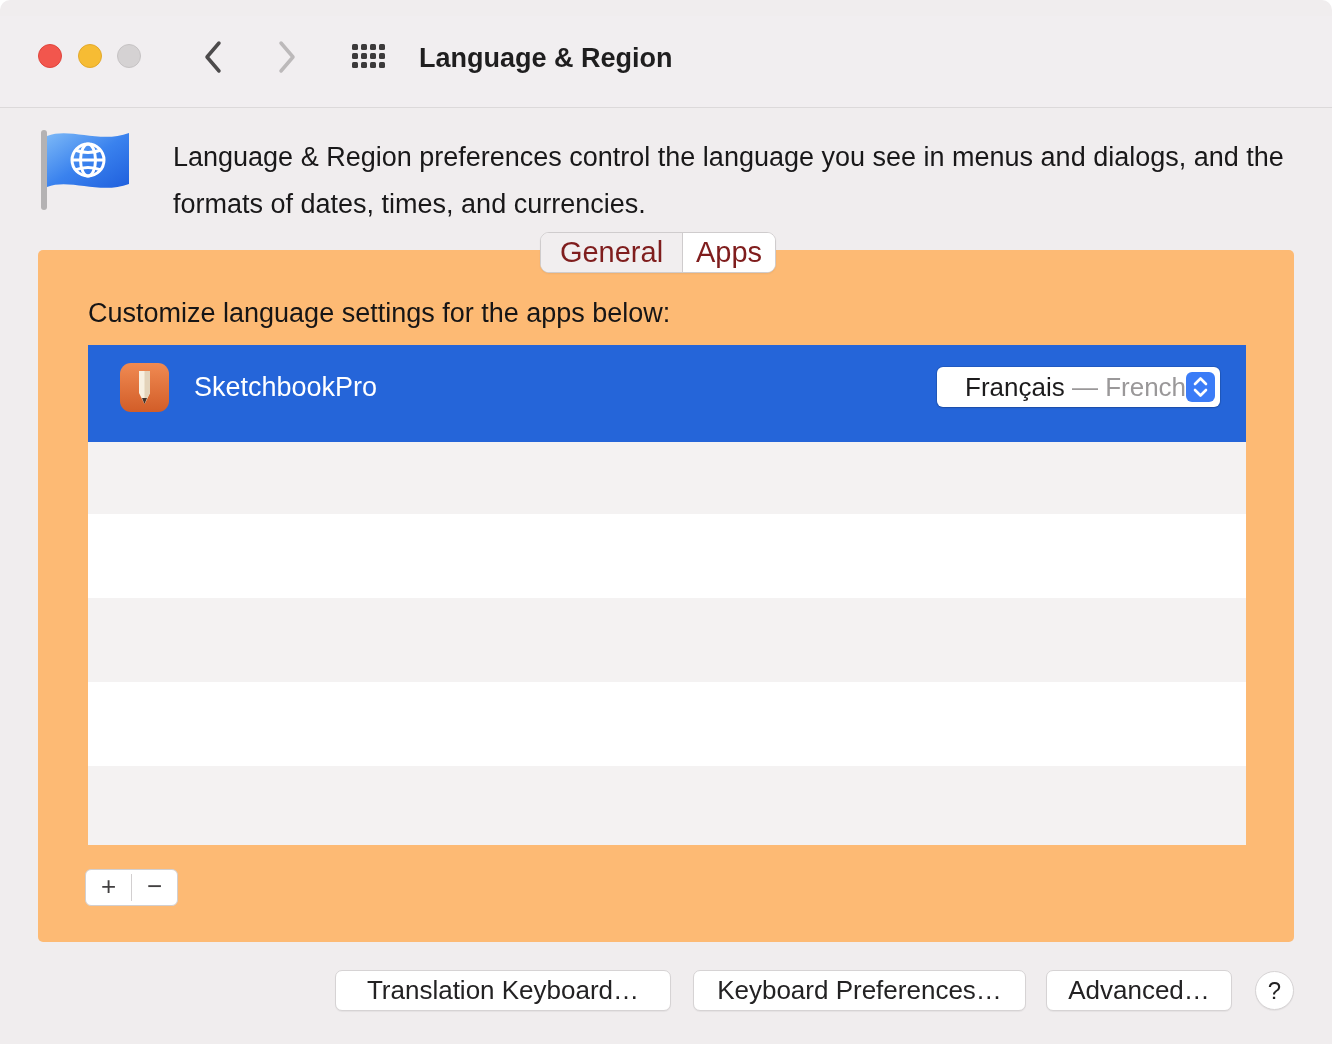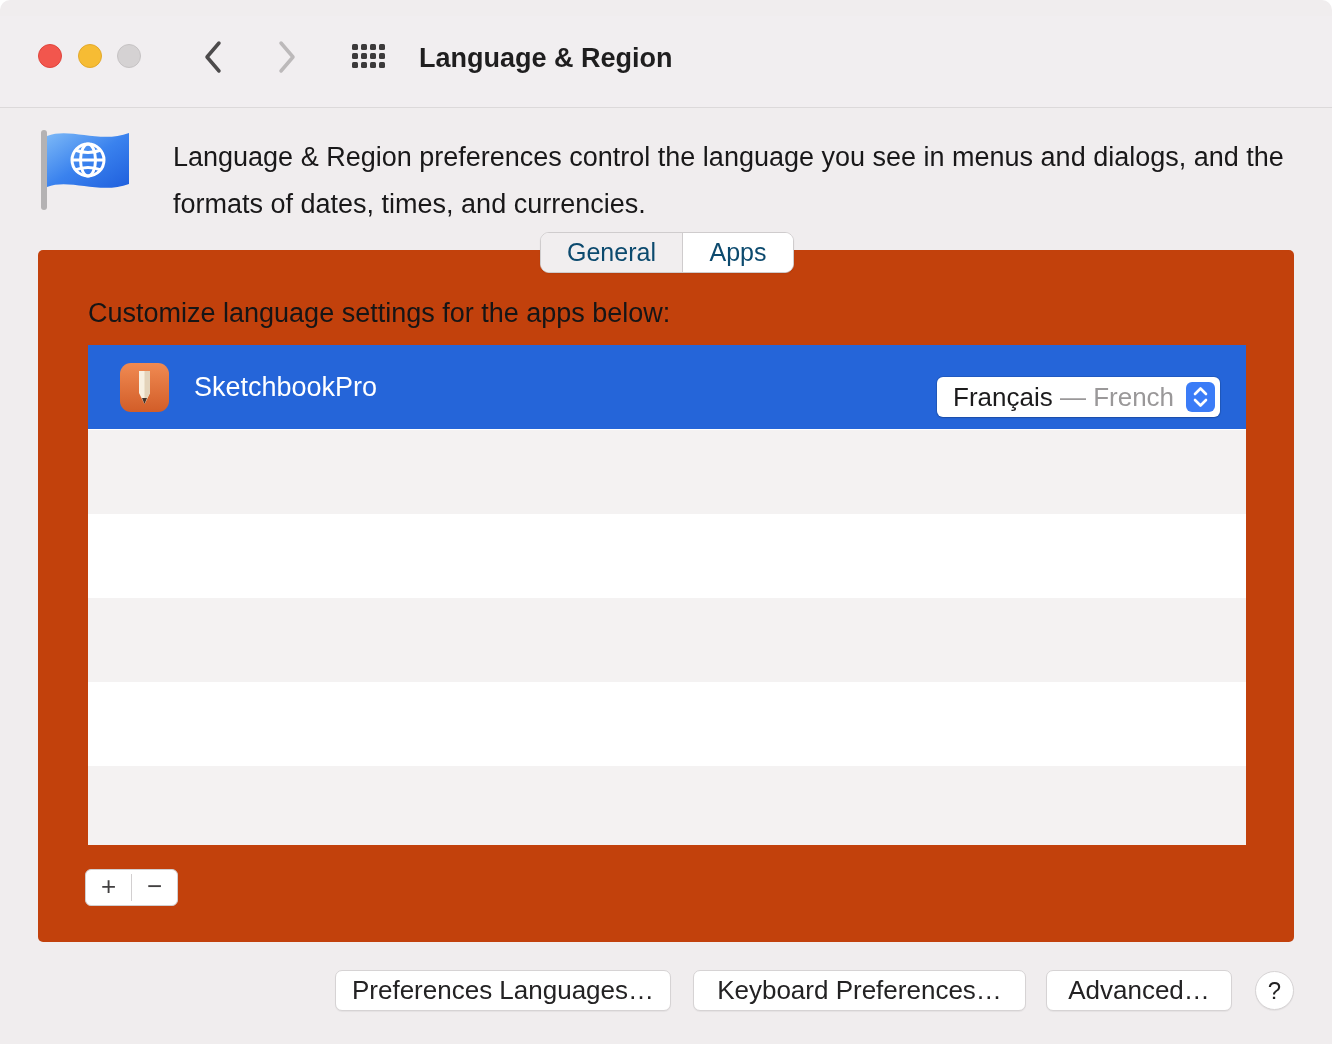--- a/index.html
+++ b/index.html
@@ -21,36 +21,36 @@
   .search-field{position:absolute;left:988px;top:14px;width:320px;height:50px;background:#edeaeb;border:1px solid #e0ddde;border-radius:10px;box-sizing:border-box;display:flex;align-items:center;}
   .search-field svg{margin-left:16px;flex:0 0 auto;}
   .search-field input{flex:1;border:none;background:transparent;outline:none;font-family:inherit;font-size:25px;color:#3a393a;margin-left:10px;margin-right:12px;}
   .search-field input::placeholder{color:#a8a5a6;}
 
   
   .flag-icon{position:absolute;left:38px;top:124px;}
   .header-desc{position:absolute;left:173px;top:134px;width:1125px;font-size:27px;line-height:47px;color:#191819;}
 
   
-  .panel{position:absolute;left:38px;top:250px;width:1256px;height:692px;background:#c2410c;border-radius:5px;}
+  .panel{position:absolute;left:38px;top:250px;width:1256px;height:692px;background:#fdba74;border-radius:5px;}
   .instruction{position:absolute;left:50px;top:48px;font-size:27px;color:#161516;}
 
   
   .segmented{position:absolute;left:540px;top:232px;height:39px;display:flex;border:1px solid #cfcccd;border-radius:9px;overflow:hidden;background:#ffffff;z-index:5;box-shadow:0 1px 2px rgba(0,0,0,0.06);}
-  .segment{display:flex;align-items:center;justify-content:center;font-size:25px;color:#0c4a6e;border:none;font-family:inherit;padding:0;cursor:default;}
+  .segment{display:flex;align-items:center;justify-content:center;font-size:29px;color:#7f1d1d;border:none;font-family:inherit;padding:0;cursor:default;}
   .segment.general{width:142px;background:#f1eeef;border-right:1px solid #cfcccd;}
-  .segment.apps{width:110px;background:#ffffff;}
+  .segment.apps{width:92px;background:#ffffff;}
 
   
   .app-table{position:absolute;left:50px;top:95px;width:1158px;height:500px;background:#ffffff;overflow:hidden;}
   .stripes{position:absolute;left:0;top:85px;width:100%;height:415px;background:repeating-linear-gradient(180deg,#f4f2f2 0px,#f4f2f2 84px,#ffffff 84px,#ffffff 168px);}
-  .app-row{position:absolute;left:0;top:0;width:100%;height:84px;background:#2565d9;}
+  .app-row{position:absolute;left:0;top:0;width:100%;height:97px;background:#2565d9;}
   .app-icon{position:absolute;left:32px;top:18px;width:49px;height:49px;}
   .app-name{position:absolute;left:106px;top:0;height:85px;display:flex;align-items:center;font-size:27px;font-weight:500;color:#ffffff;}
-  .popup{position:absolute;right:26px;top:22px;width:283px;height:40px;background:#ffffff;border-radius:6px;box-shadow:0 0 0 1px rgba(0,0,0,0.10),0 1px 2px rgba(0,0,0,0.15);display:flex;align-items:center;cursor:default;border:none;padding:0;font-family:inherit;margin-top:10px;}
+  .popup{position:absolute;right:26px;top:22px;width:283px;height:40px;background:#ffffff;border-radius:6px;box-shadow:0 0 0 1px rgba(0,0,0,0.10),0 1px 2px rgba(0,0,0,0.15);display:flex;align-items:center;cursor:default;border:none;padding:12px;font-family:inherit;}
   .popup .val{margin-left:16px;font-size:26px;color:#1c1b1c;white-space:pre;}
   .popup .val .dim{color:#9a9899;}
   .popup-chevrons{position:absolute;right:5px;top:5px;width:29px;height:30px;background:#3b7cf7;border-radius:6px;display:flex;align-items:center;justify-content:center;}
 
   
   .add-remove{position:absolute;left:47px;top:619px;width:93px;height:37px;background:#ffffff;border:1px solid #d2cfd0;border-radius:6px;box-sizing:border-box;display:flex;overflow:hidden;}
   .ar-btn{flex:1;display:flex;align-items:center;justify-content:center;font-size:26px;color:#424041;background:none;border:none;font-family:inherit;padding:0 0 3px 0;cursor:default;}
   .ar-divider{width:1px;background:#d2cfd0;margin:4px 0;}
 
   
@@ -158,18 +158,18 @@
       <div class="ar-divider"></div>
       <button class="ar-btn">−</button>
     </div>
   </div>
 
   <div class="segmented">
     <button class="segment general">General</button>
     <button class="segment apps">Apps</button>
   </div>
 
-  <button class="footer-btn btn-translation">Preferences Languages…</button>
+  <button class="footer-btn btn-translation">Translation Keyboard…</button>
   <button class="footer-btn btn-keyboard">Keyboard Preferences…</button>
   <button class="footer-btn btn-advanced">Advanced…</button>
   <button class="btn-help">?</button>
 
 </div>
 
 </body></html>

